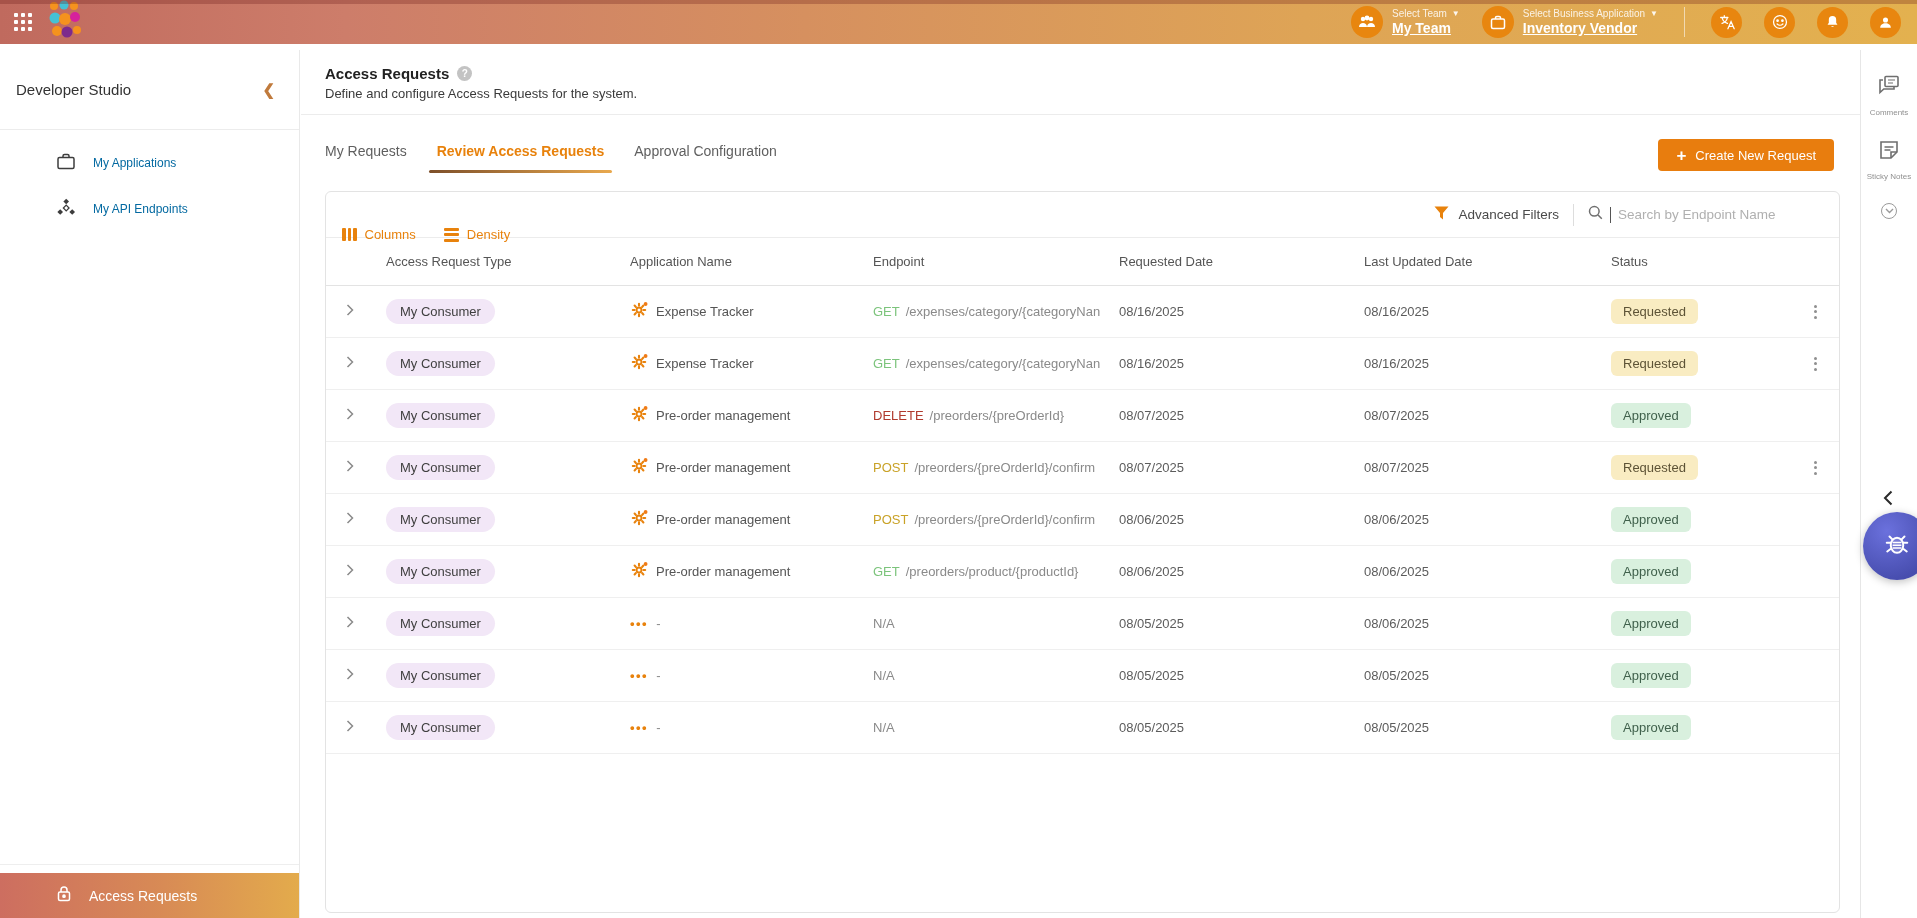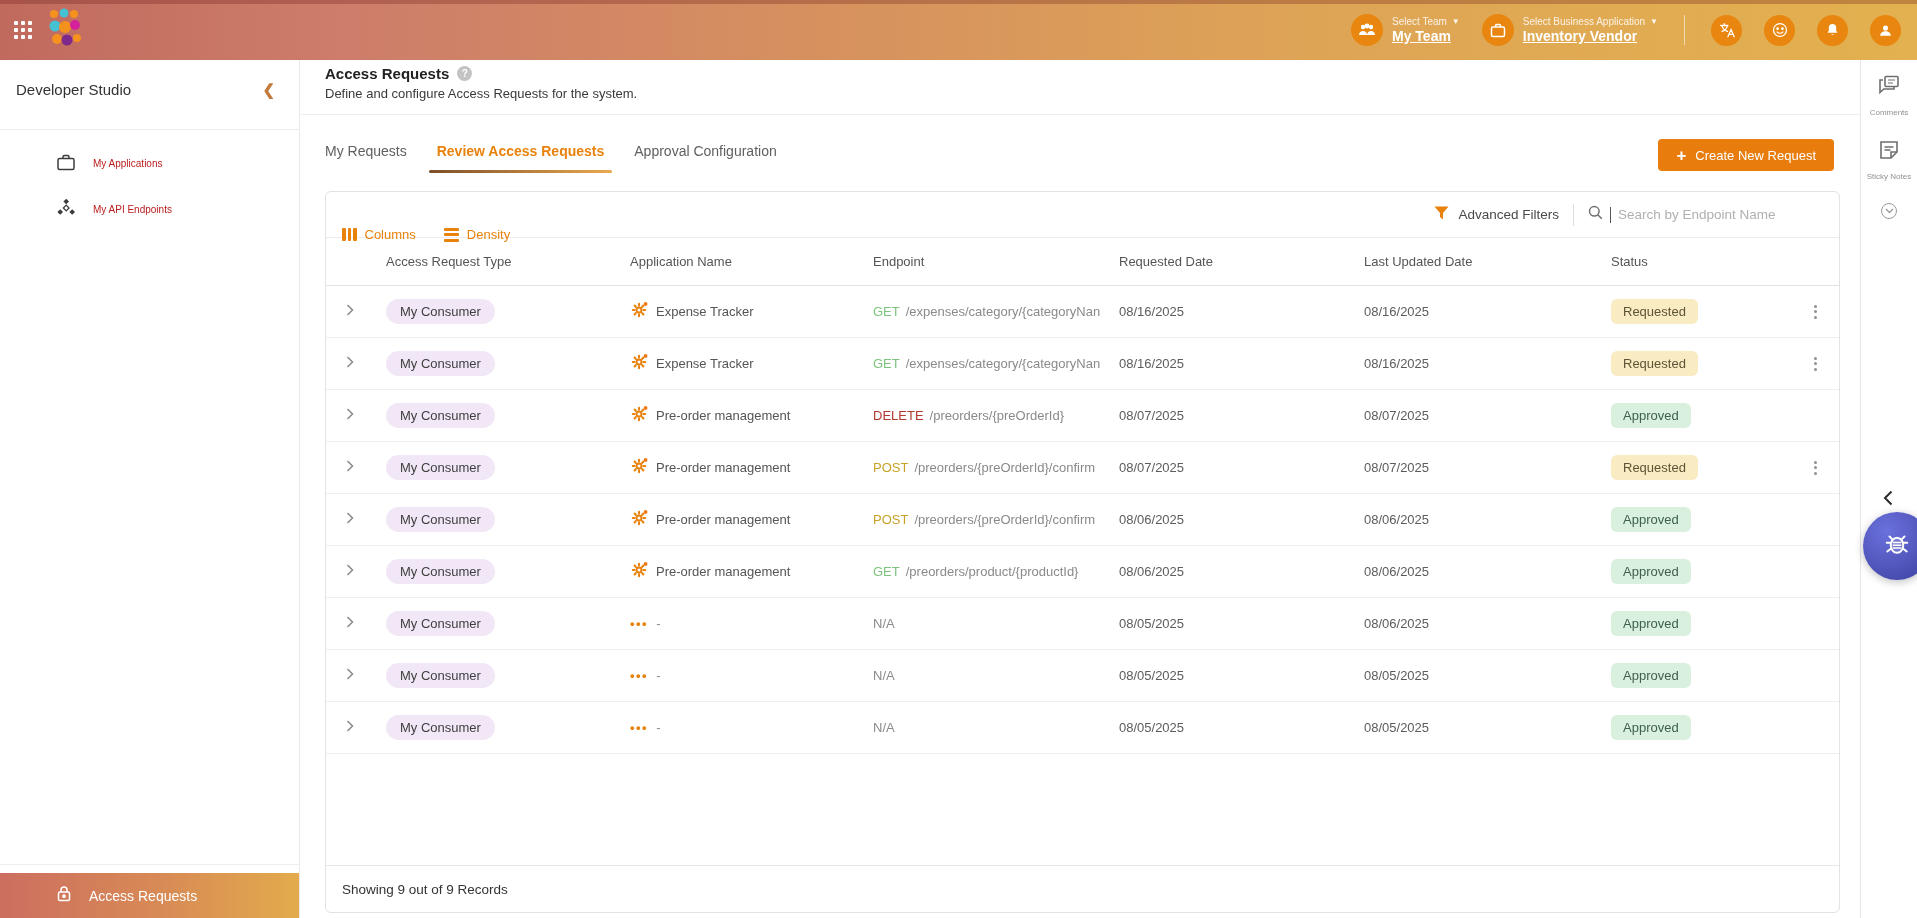--- a/index.html
+++ b/index.html
@@ -1,20 +1,20 @@
 <!DOCTYPE html>
 <html><head>
 <meta charset="utf-8">
 <style>
   * { margin:0; padding:0; box-sizing:border-box; }
   html,body { width:1917px; height:918px; overflow:hidden; font-family:"Liberation Sans", sans-serif; background:#fff; }
   .app { position:relative; width:1917px; height:918px; }
 
   
-  .topbar { position:absolute; top:0; left:0; right:0; height:60px;
+  .topbar { position:absolute; top:0; left:0; right:0; height:44px;
     background:linear-gradient(90deg,#c06a5e 0%,#cd7d6a 18%,#d6905f 42%,#dea456 68%,#e3b14f 100%);
     display:flex; align-items:center; justify-content:space-between; padding:0 16px 0 14px; z-index:5; }
   .topbar::before { content:''; position:absolute; top:0; left:0; right:0; height:4px; background:rgba(110,30,25,0.30); }
   .tb-left { display:flex; align-items:center; gap:12px; }
   .grid-icon { display:grid; grid-template-columns:repeat(3,4px); grid-template-rows:repeat(3,4px); gap:3px; cursor:pointer; }
   .grid-icon i { background:#fff; border-radius:1px; }
   .tb-right { display:flex; align-items:center; gap:22px; }
   .selector { display:flex; align-items:center; gap:9px; cursor:pointer; }
   .sel-circle { width:32px; height:32px; border-radius:50%; background:#e8860f; display:flex; align-items:center; justify-content:center; flex:0 0 auto; }
   .sel-text { display:flex; flex-direction:column; line-height:1.2; }
@@ -22,21 +22,21 @@
   .sel-caret { font-size:8px; color:rgba(255,255,255,0.9); }
   .sel-value { font-size:14px; font-weight:bold; color:#fff;text-decoration:underline; }
   .tb-divider { width:1px; height:30px; background:rgba(255,255,255,0.55); margin:0 4px; }
   .hdr-icon { width:31px; height:31px; border-radius:50%; background:#e8860f; display:flex; align-items:center; justify-content:center; cursor:pointer; }
 
   
   .sidebar { position:absolute; top:50px; left:0; width:300px; bottom:0; background:#fff; border-right:1px solid #e9e9e9; }
   .sidebar-header { height:80px; display:flex; align-items:center; justify-content:space-between; padding:0 24px 0 16px; border-bottom:1px solid #ececec; font-size:15px; color:#333; }
   .collapse-chevron { color:#c07a3c; font-size:15px; font-weight:bold; cursor:pointer; }
   .nav { padding-top:10px; }
-  .nav-item { height:46px; display:flex; align-items:center; gap:17px; padding-left:56px; font-size:10px; color:#b91c1c; cursor:pointer; }
+  .nav-item { height:46px; display:flex; align-items:center; gap:17px; padding-left:56px; font-size:12px; color:#0369a1; cursor:pointer; }
   .sidebar-bottom-divider { position:absolute; bottom:53px; left:0; right:0; border-top:1px solid #eee; }
   .sidebar-active { position:absolute; bottom:0; left:0; right:0; height:45px;
     background:linear-gradient(90deg,#cd6e60 0%,#d88b55 55%,#e3ab4c 100%);
     color:#fff; display:flex; align-items:center; gap:17px; padding-left:56px; font-size:14px; cursor:pointer; }
 
   
   .content { position:absolute; top:50px; left:301px; right:57px; bottom:0; background:#fff; }
   .page-header { padding:15px 0 13px 24px; border-bottom:1px solid #ececec; }
   .page-title-row { display:flex; align-items:center; gap:8px; }
   .page-title { font-size:15px; font-weight:bold; color:#222; }
@@ -593,23 +593,20 @@
 
       <span class="path">N/A</span>
     </div>
     <div class="cell">08/05/2025</div>
     <div class="cell">08/05/2025</div>
     <div class="cell"><span class="status-badge" style="background: rgb(217, 240, 222); color: rgb(64, 97, 76);">Approved</span></div>
     <div class="cell menu-cell"></div>
   </div>
 </div>
 
-      <div class="tfoot">
-        <span>Showing 9 out of 9 Records</span>
-      </div>
     </section>
   </main>
 
   <aside class="rightbar">
     <div class="rb-item">
       <span>
         <svg width="24" height="23" viewBox="0 0 24 23" fill="none" stroke="#6f6f6f" stroke-width="1.6">
           <path d="M6 6H3v12.5L6.8 15H17v-2.5"></path>
             <rect x="8" y="2.5" width="13" height="10" rx="1"></rect>
             <path d="M11 6h7M11 9h5" stroke-width="1.2"></path>

